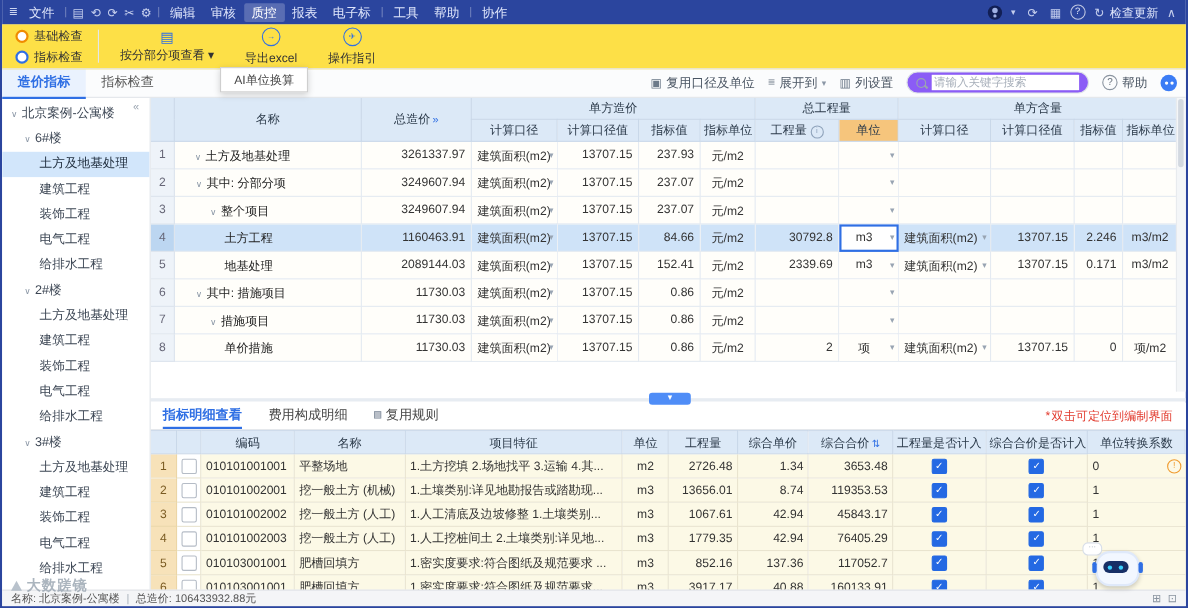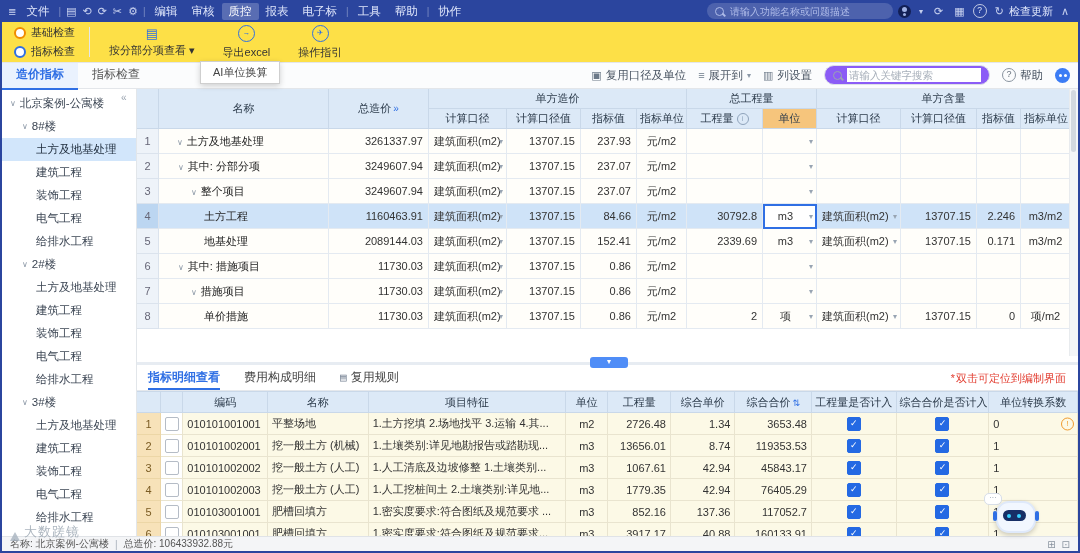--- a/index.html
+++ b/index.html
@@ -129,22 +129,22 @@
   .warn{position:absolute;right:3px;top:50%;transform:translateY(-50%);width:11px;height:11px;
         border:1.5px solid #f09b2e;border-radius:50%;color:#f09b2e;font-size:8px;line-height:10px;text-align:center;}
 
   
   .statusbar{position:absolute;left:0;right:0;bottom:0;height:14px;background:#f4f5f7;border-top:1px solid #e0e3e7;
              display:flex;align-items:center;font-size:10px;color:#555;padding:0 8px;z-index:30;}
   .sb-sep{margin:0 6px;color:#aab2bc;}
   .sb-right{margin-left:auto;display:flex;gap:6px;color:#8a94a0;font-size:10px;}
 
   
-  .wm{position:absolute;left:8px;bottom:10px;z-index:70;display:flex;align-items:flex-end;gap:4px;
-      color:#97a3af;opacity:.8;font-size:13px;letter-spacing:1px;pointer-events:none;}
+  .wm{position:absolute;left:8px;bottom:10px;z-index:70;display:flex;align-items:center;gap:4px;
+      color:#97a3af;opacity:.8;font-size:13px;letter-spacing:1px;pointer-events:none;font-weight:bold;}
   .wm-logo{width:0;height:0;border-left:5px solid transparent;border-right:5px solid transparent;
            border-bottom:9px solid #a8b4c0;}
   .robot{position:absolute;right:42px;bottom:18px;width:50px;height:40px;z-index:80;cursor:default;}
   .r-head{position:absolute;right:0;top:8px;width:36px;height:28px;background:#f2f7ff;border:2px solid #dfe9fa;
           border-radius:13px;box-shadow:0 2px 5px rgba(0,0,0,.2);}
   .r-head::before{content:"";position:absolute;left:-5px;top:8px;width:4px;height:10px;background:#2f6fe4;border-radius:2px;}
   .r-head::after{content:"";position:absolute;right:-5px;top:8px;width:4px;height:10px;background:#2f6fe4;border-radius:2px;}
   .r-visor{position:absolute;left:5px;top:7px;width:23px;height:11px;background:#172f66;border-radius:6px;}
   .r-visor::before{content:"";position:absolute;left:4px;top:3.5px;width:4px;height:4px;background:#39d1ff;
                    border-radius:50%;box-shadow:10px 0 0 #39d1ff;}
@@ -174,24 +174,20 @@
         <span class="menu-item active">质控</span>
         <span class="menu-item">报表</span>
         <span class="menu-item">电子标</span>
         <span class="msep">|</span>
         <span class="menu-item">工具</span>
         <span class="menu-item">帮助</span>
         <span class="msep">|</span>
         <span class="menu-item">协作</span>
       </span>
     <div class="mb-right">
-      <span class="mb-search">
-        <span class="mag"></span>
-        <input placeholder="请输入功能名称或问题描述" style="">
-      </span>
       <span class="avatar"></span>
       <span class="mb-ic" style="font-size:8px;">▾</span>
       <span class="mb-ic">⟳</span>
       <span class="mb-ic">▦</span>
       <span class="qm-w">?</span>
       <span class="mb-update">
         <span class="mb-ic">↻</span>
         <span>检查更新</span>
       </span>
       <span class="mb-ic">∧</span>
@@ -257,21 +253,21 @@
   </div>
 
   <div class="sidebar">
     <div>
         <div class="tree-item lvl0">
           <span class="caret">∨</span>
           <span>北京案例-公寓楼</span>
         </div>
         <div class="tree-item lvl1">
           <span class="caret">∨</span>
-          <span>8#楼</span>
+          <span>6#楼</span>
         </div>
         <div class="tree-item lvl2 selected">
           <span>土方及地基处理</span>
         </div>
         <div class="tree-item lvl2">
           <span>建筑工程</span>
         </div>
         <div class="tree-item lvl2">
           <span>装饰工程</span>
         </div>

